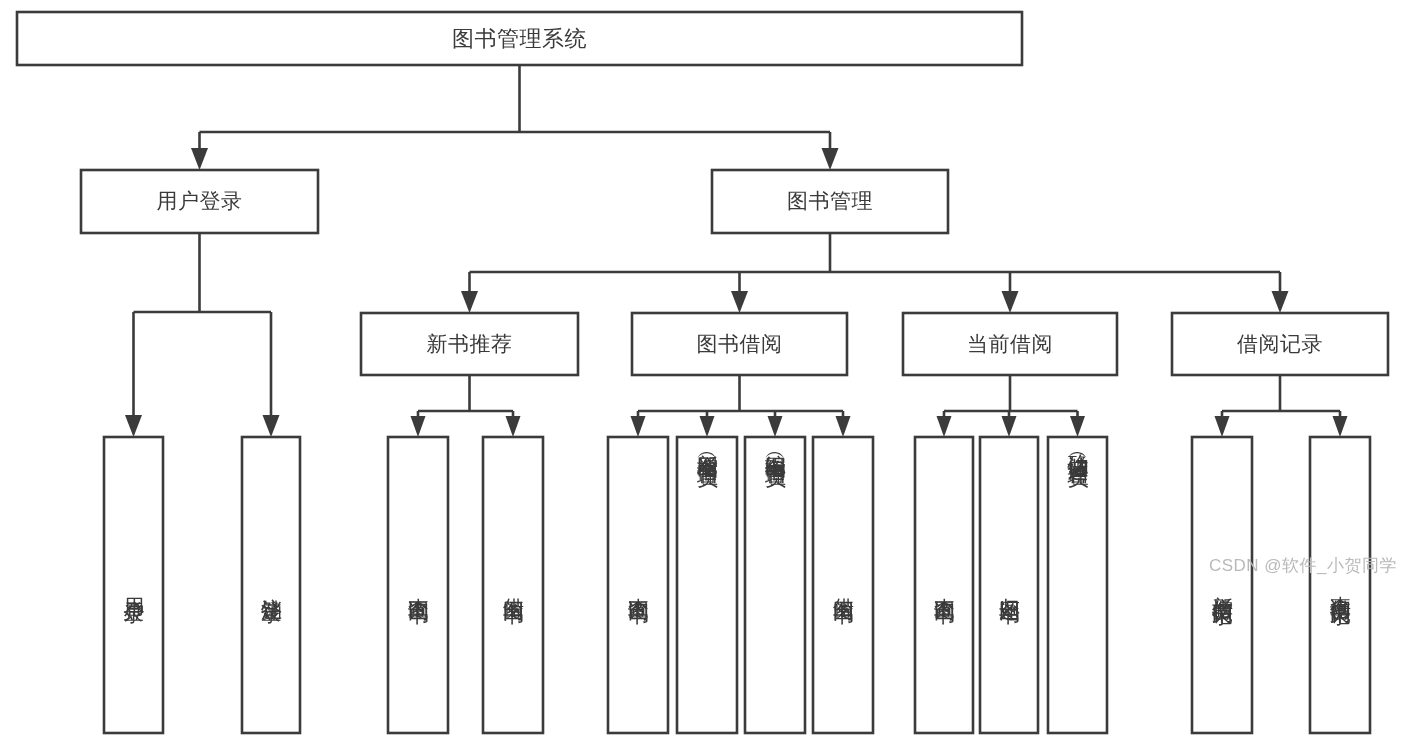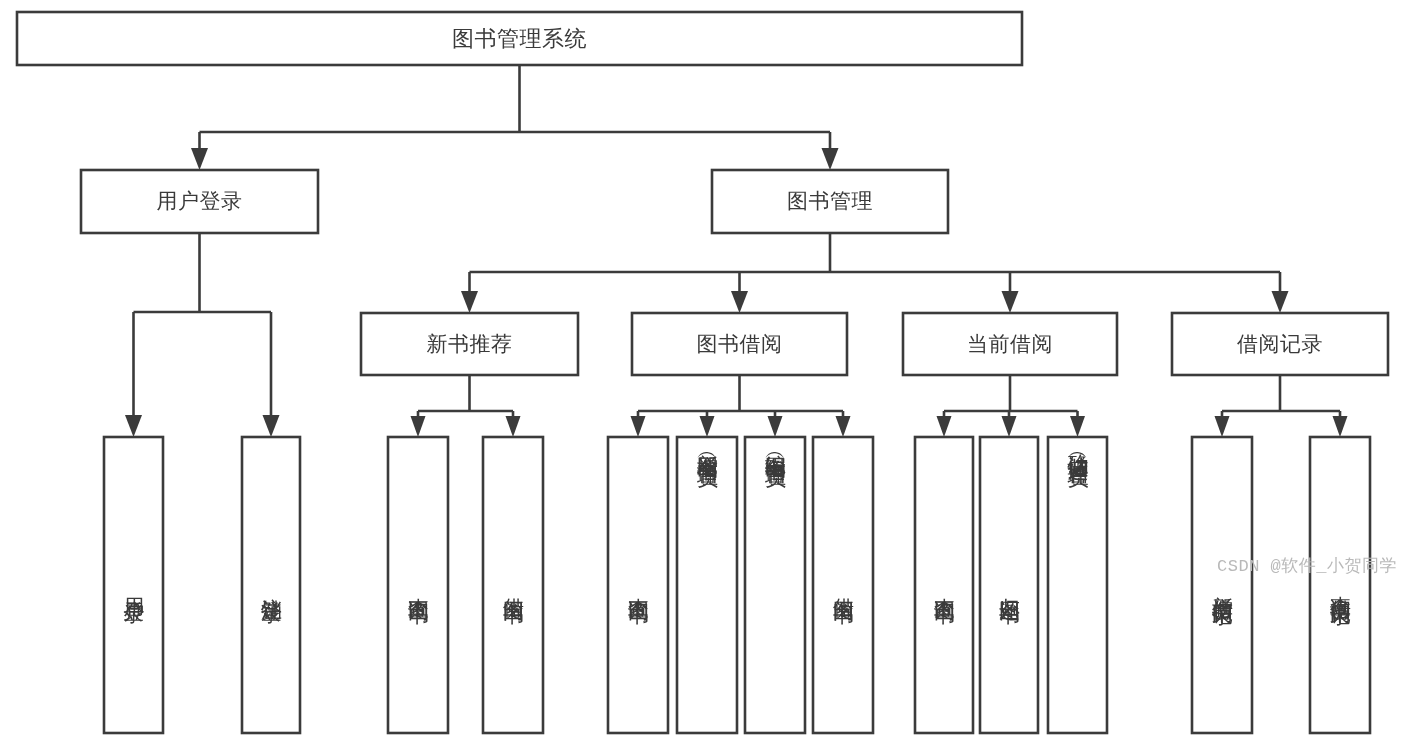--- a/index.html
+++ b/index.html
@@ -71,21 +71,21 @@
     font-size: 21px;
     line-height: 1;
     color: #3a3a3a;
     letter-spacing: 2px;
     white-space: nowrap;
   }
   .watermark {
     position: absolute;
     right: 8px;
     bottom: 6px;
-    font-family: Liberation Mono, monospace;
+    font-family: Liberation Sans, sans-serif;
     font-size: 17px;
     color: #b9b9b9;
     letter-spacing: 0.5px;
     white-space: nowrap;
   }
 </style>
 </head>
 <body>
 
 <div id="diagram-root">

